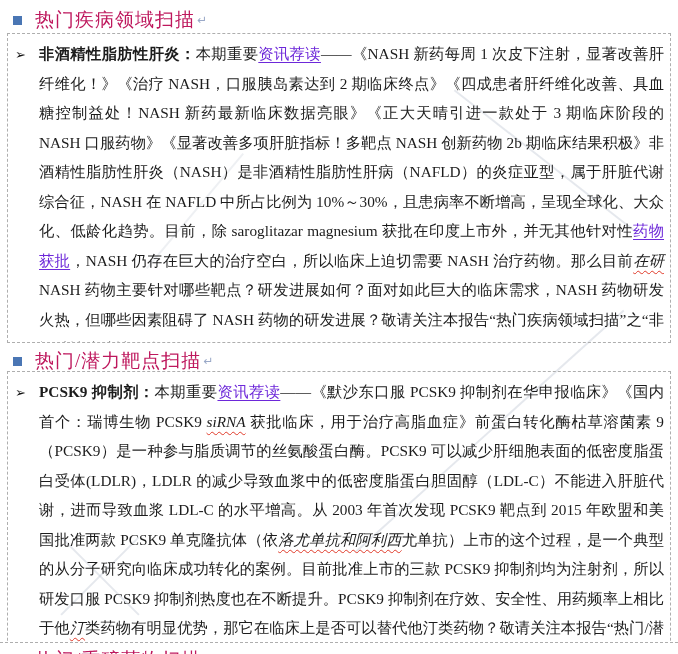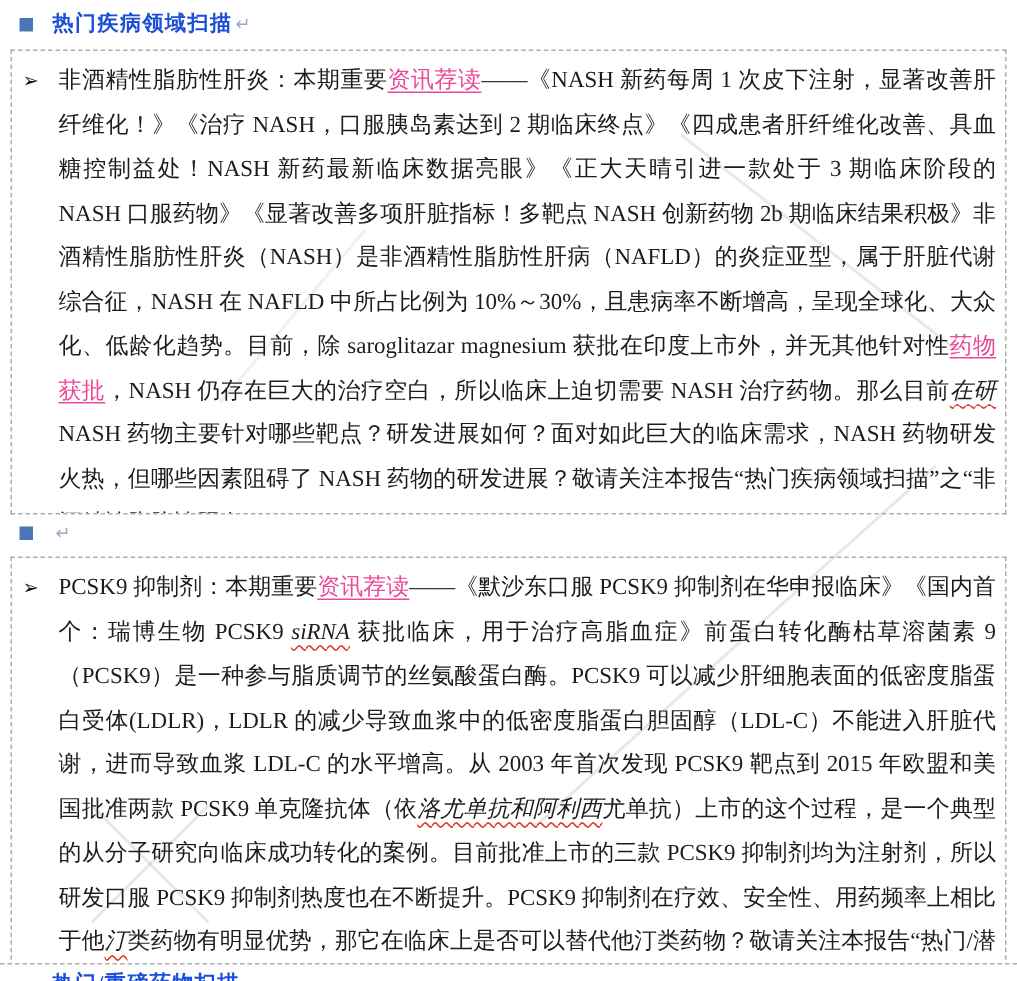--- a/index.html
+++ b/index.html
@@ -16,21 +16,21 @@
   .wm.d{top:575px;left:45px;width:110px;transform:rotate(-45deg);}
   .wm.e{top:210px;left:120px;width:150px;transform:rotate(-50deg);border-top-color:rgba(205,211,220,0.35);}
 
   .section-header{
     position:absolute;left:13px;display:flex;align-items:center;z-index:2;
   }
   .hdr-sq{
     width:9px;height:9px;background:#4a76b4;margin-right:13px;flex:0 0 auto;
   }
   .hdr-label{
-    font-weight:bold;font-size:14px;color:#1d4ed8;letter-spacing:1px;white-space:nowrap;
+    font-weight:normal;font-size:19px;color:#be185d;letter-spacing:1px;white-space:nowrap;
   }
   .ret-mark{color:#9aa9c8;font-size:12px;margin-left:2px;font-family:"DejaVu Sans",sans-serif;}
 
   #header-1{top:7px;}
   #header-2{top:348px;}
 
   .dash-box{
     position:absolute;left:7px;width:650px;
     border:1px dashed #aeaeae;
     padding:5px 6px 6px 6px;
@@ -41,22 +41,22 @@
 
   .para{
     position:relative;padding-left:25px;
     text-align:justify;font-size:15.3px;line-height:29.5px;
   }
   .arrow-bullet{
     position:absolute;left:1px;top:1px;font-size:13px;color:#111;
     font-family:"DejaVu Sans",sans-serif;
   }
   .run-normal{}
-  .run-bold{font-weight:normal;}
-  .run-link{color:#ec4899;text-decoration:underline;text-underline-offset:3px;cursor:pointer;}
+  .run-bold{font-weight:bold;}
+  .run-link{color:#6d28d9;text-decoration:underline;text-underline-offset:3px;cursor:pointer;}
   .run-wavy{
     text-decoration:underline wavy #e03a2a;
     text-decoration-thickness:1px;text-underline-offset:4px;
     text-decoration-skip-ink:none;
     font-style:italic;
   }
   .run-return{color:#9aa9c8;font-size:12px;font-family:"DejaVu Sans",sans-serif;}
 
   
   .cut-strip{
@@ -85,20 +85,21 @@
 
 <div class="dash-box" id="box-1">
   <div class="para">
     <span class="arrow-bullet">➢</span>
     <span><span class="run-bold">非酒精性脂肪性肝炎：</span><span class="run-normal">本期重要</span><span class="run-link">资讯荐读</span><span class="run-normal">——《NASH 新药每周 1 次皮下注射，显著改善肝纤维化！》《治疗 NASH，口服胰岛素达到 2 期临床终点》《四成患者肝纤维化改善、具血糖控制益处！NASH 新药最新临床数据亮眼》《正大天晴引进一款处于 3 期临床阶段的 NASH 口服药物》《显著改善多项肝脏指标！多靶点 NASH 创新药物 2b 期临床结果积极》非酒精性脂肪性肝炎（NASH）是非酒精性脂肪性肝病（NAFLD）的炎症亚型，属于肝脏代谢综合征，NASH 在 NAFLD 中所占比例为 10%～30%，且患病率不断增高，呈现全球化、大众化、低龄化趋势。目前，除 saroglitazar magnesium 获批在印度上市外，并无其他针对性</span><span class="run-link">药物获批</span><span class="run-normal">，NASH 仍存在巨大的治疗空白，所以临床上迫切需要 NASH 治疗药物。那么目前</span><span class="run-wavy">在研</span><span class="run-normal"> NASH 药物主要针对哪些靶点？研发进展如何？面对如此巨大的临床需求，NASH 药物研发火热，但哪些因素阻碍了 NASH 药物的研发进展？敬请关注本报告“热门疾病领域扫描”之“非酒精性脂肪性肝炎”。</span></span>
   </div>
 </div>
 
 <div class="section-header" id="header-2">
   <span class="hdr-sq"></span>
+  <span class="hdr-label">热门/潜力靶点扫描</span>
   <span class="ret-mark">↵</span>
 </div>
 
 <div class="dash-box" id="box-2">
   <div class="para">
     <span class="arrow-bullet">➢</span>
     <span><span class="run-bold">PCSK9 抑制剂：</span><span class="run-normal">本期重要</span><span class="run-link">资讯荐读</span><span class="run-normal">——《默沙东口服 PCSK9 抑制剂在华申报临床》《国内首个：瑞博生物 PCSK9 </span><span class="run-wavy">siRNA</span><span class="run-normal"> 获批临床，用于治疗高脂血症》前蛋白转化酶枯草溶菌素 9（PCSK9）是一种参与脂质调节的丝氨酸蛋白酶。PCSK9 可以减少肝细胞表面的低密度脂蛋白受体(LDLR)，LDLR 的减少导致血浆中的低密度脂蛋白胆固醇（LDL-C）不能进入肝脏代谢，进而导致血浆 LDL-C 的水平增高。从 2003 年首次发现 PCSK9 靶点到 2015 年欧盟和美国批准两款 PCSK9 单克隆抗体（依</span><span class="run-wavy">洛尤单抗和阿利西</span><span class="run-normal">尤单抗）上市的这个过程，是一个典型的从分子研究向临床成功转化的案例。目前批准上市的三款 PCSK9 抑制剂均为注射剂，所以研发口服 PCSK9 抑制剂热度也在不断提升。PCSK9 抑制剂在疗效、安全性、用药频率上相比于他</span><span class="run-wavy">汀</span><span class="run-normal">类药物有明显优势，那它在临床上是否可以替代他汀类药物？敬请关注本报告“热门/潜力靶点扫描”之“PCSK9 抑制剂”。</span><span class="run-return">↵</span></span>
   </div>
 </div>
 

